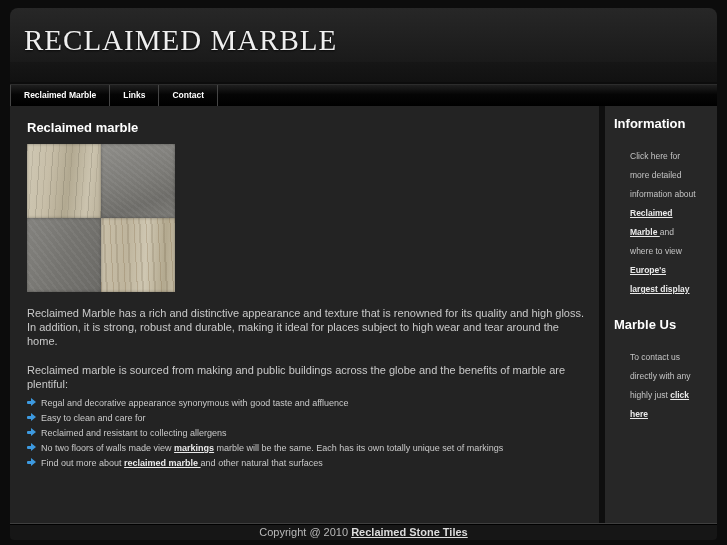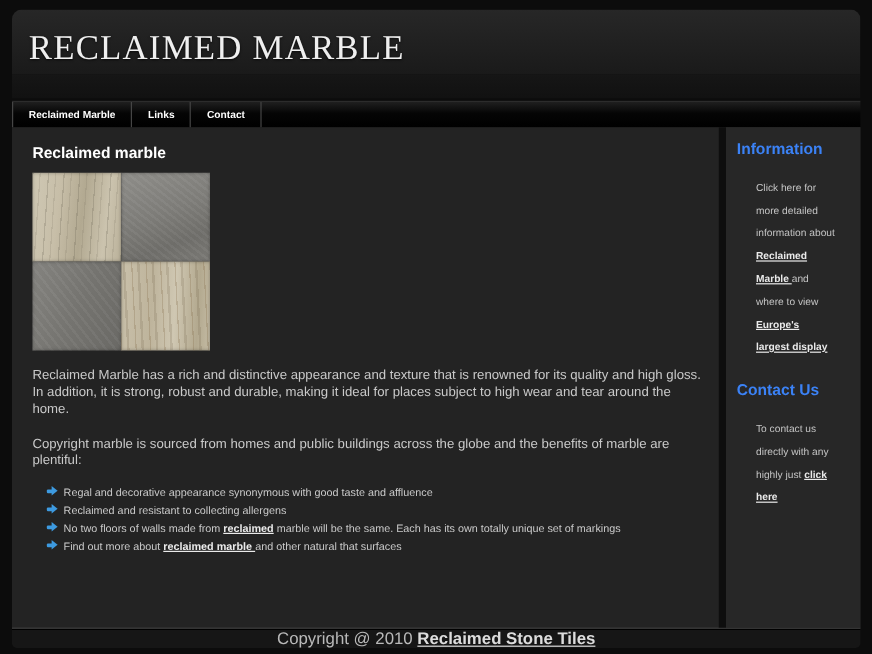--- a/index.html
+++ b/index.html
@@ -69,44 +69,44 @@
   }
   .tile-beige-b{
     background:
       repeating-linear-gradient(87deg, rgba(125,100,65,0.25) 0 1px, transparent 1px 5px, rgba(110,95,70,0.2) 5px 7px, transparent 7px 12px),
       linear-gradient(93deg,#c9c0aa 0%,#beb49c 35%,#cfc7b2 60%,#b3a98f 85%,#c4bba4 100%);
   }
 
   .para{margin:0 0 15px 0;font-size:11px;line-height:14px;color:#c9c9c9;}
   .para.benefits-intro{margin-bottom:5px;}
 
-  .benefits{list-style:none;margin:12px;padding:0;}
+  .benefits{list-style:none;margin:0;padding:0;}
   .benefits li{font-size:9px;line-height:15px;color:#c9c9c9;}
   .arrow-icon{display:inline-block;position:relative;width:11px;height:8px;margin-right:3px;}
   .arrow-bar{position:absolute;left:0;top:3px;width:5px;height:3px;background:#3d9ae0;border-radius:1px;}
   .arrow-head{position:absolute;left:4px;top:0;width:0;height:0;
     border-left:5px solid #3d9ae0;border-top:4.5px solid transparent;border-bottom:4.5px solid transparent;}
 
   a.inline-link{color:#eaeaea;font-weight:bold;text-decoration:underline;cursor:pointer;}
   a.inline-link:empty{display:none;}
 
   
   .sidebar{
     width:118px;flex:0 0 118px;box-sizing:border-box;
     background:#272727;border-left:6px solid #0e0e0e;
     padding:10px 5px 0 9px;
   }
-  .side-heading{margin:0 0 7px 0;font-size:13px;color:#3b82f6;}
+  .side-heading{margin:0 0 7px 0;font-size:13px;color:#ffffff;}
   .side-heading.contact{margin-top:18px;}
   .side-text{margin:16px;font-size:8.5px;line-height:19px;color:#c4c4c4;}
 
   
   .footer{
     height:15px;line-height:15px;background:#161616;border-top:1px solid #000;
-    text-align:center;font-size:14px;color:#b9b9b9;
+    text-align:center;font-size:11px;color:#b9b9b9;
     border-radius:0 0 4px 4px;
   }
   .footer a.inline-link{color:#dcdcdc;}
 </style>
 </head>
 <body>
 
 <div class="page">
 
   <div class="header">
@@ -128,35 +128,36 @@
       <h2 class="page-heading">Reclaimed marble</h2>
 
       <div class="marble-image">
         <div class="tile tile-beige-a"></div>
         <div class="tile tile-gray-a"></div>
         <div class="tile tile-gray-b"></div>
         <div class="tile tile-beige-b"></div>
       </div>
 
       <p class="para">Reclaimed Marble has a rich and distinctive appearance and texture that is renowned for its quality and high gloss.  In addition, it is strong, robust and durable, making it ideal for places subject to high wear and tear around the home.</p>
-      <p class="para benefits-intro">Copyright marble is sourced from homes and public buildings across the globe and the benefits of marble are plentiful:</p>
+      <p class="para benefits-intro">Reclaimed marble is sourced from making and public buildings across the globe and the benefits of marble are plentiful:</p>
 
       <ul class="benefits">
         <li><span class="arrow-icon"><span class="arrow-bar"></span><span class="arrow-head"></span></span><span>Regal and decorative appearance synonymous with good taste and affluence</span></li>
+        <li><span class="arrow-icon"><span class="arrow-bar"></span><span class="arrow-head"></span></span><span>Easy to clean and care for</span></li>
         <li><span class="arrow-icon"><span class="arrow-bar"></span><span class="arrow-head"></span></span><span>Reclaimed and resistant to collecting allergens</span></li>
-        <li><span class="arrow-icon"><span class="arrow-bar"></span><span class="arrow-head"></span></span><span>No two floors of walls made from </span><a class="inline-link">reclaimed</a><span> marble will be the same.  Each has its own totally unique set of markings</span></li>
+        <li><span class="arrow-icon"><span class="arrow-bar"></span><span class="arrow-head"></span></span><span>No two floors of walls made view </span><a class="inline-link">markings</a><span> marble will be the same.  Each has its own totally unique set of markings</span></li>
         <li><span class="arrow-icon"><span class="arrow-bar"></span><span class="arrow-head"></span></span><span>Find out more about </span><a class="inline-link">reclaimed marble </a><span>and other natural that surfaces</span></li>
       </ul>
     </div>
 
     <div class="sidebar">
       <h3 class="side-heading">Information</h3>
       <p class="side-text"><span>Click here for more detailed information about </span><a class="inline-link">Reclaimed Marble </a><span> and where to view </span><a class="inline-link">Europe's largest display</a></p>
 
-      <h3 class="side-heading contact">Contact Us</h3>
+      <h3 class="side-heading contact">Marble Us</h3>
       <p class="side-text"><span>To contact us directly with any highly just </span><a class="inline-link">click here</a></p>
     </div>
 
   </div>
 
   <div class="footer"><span>Copyright @ 2010 </span><a class="inline-link">Reclaimed Stone Tiles</a></div>
 
 </div>
 
 </body></html>

